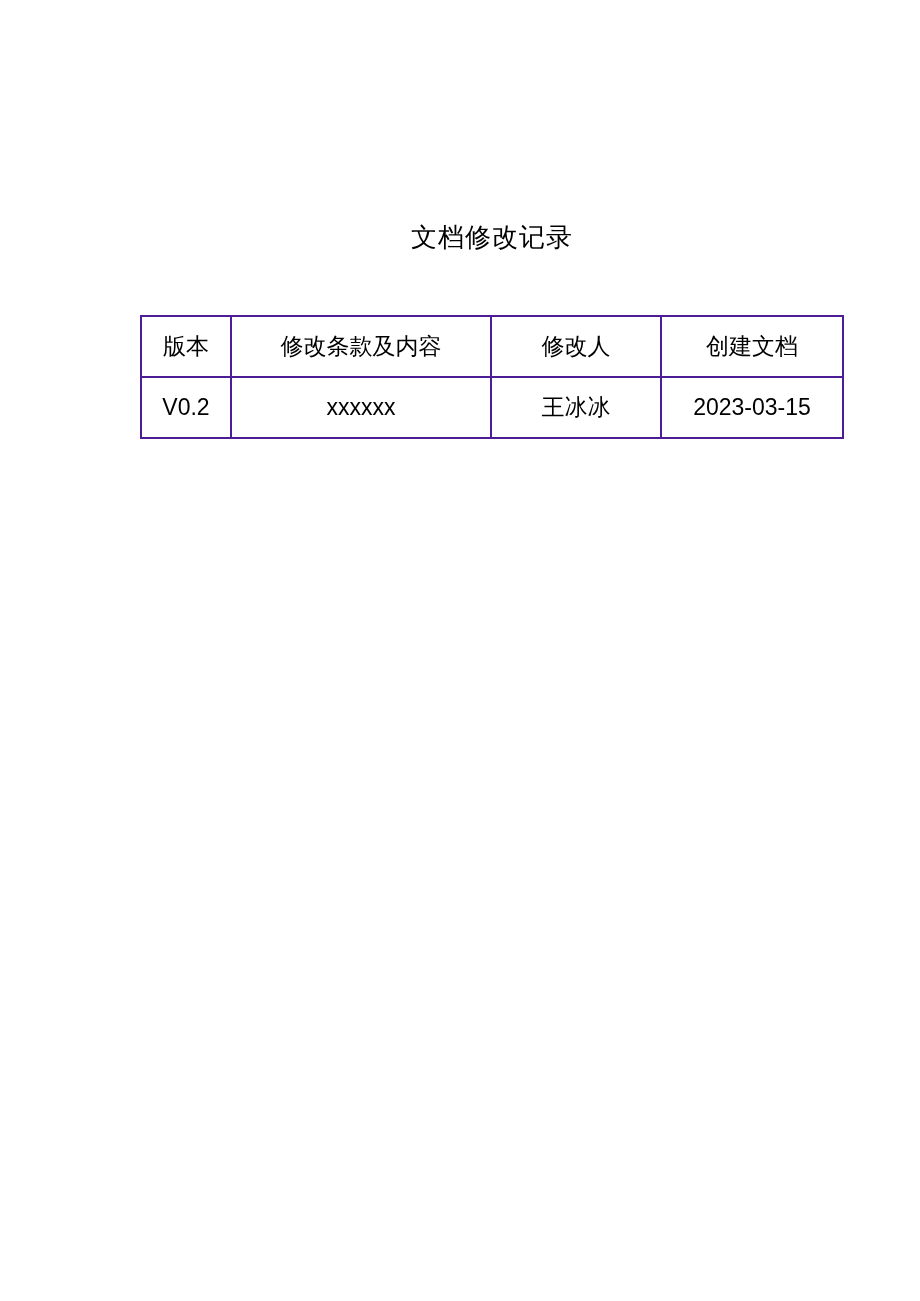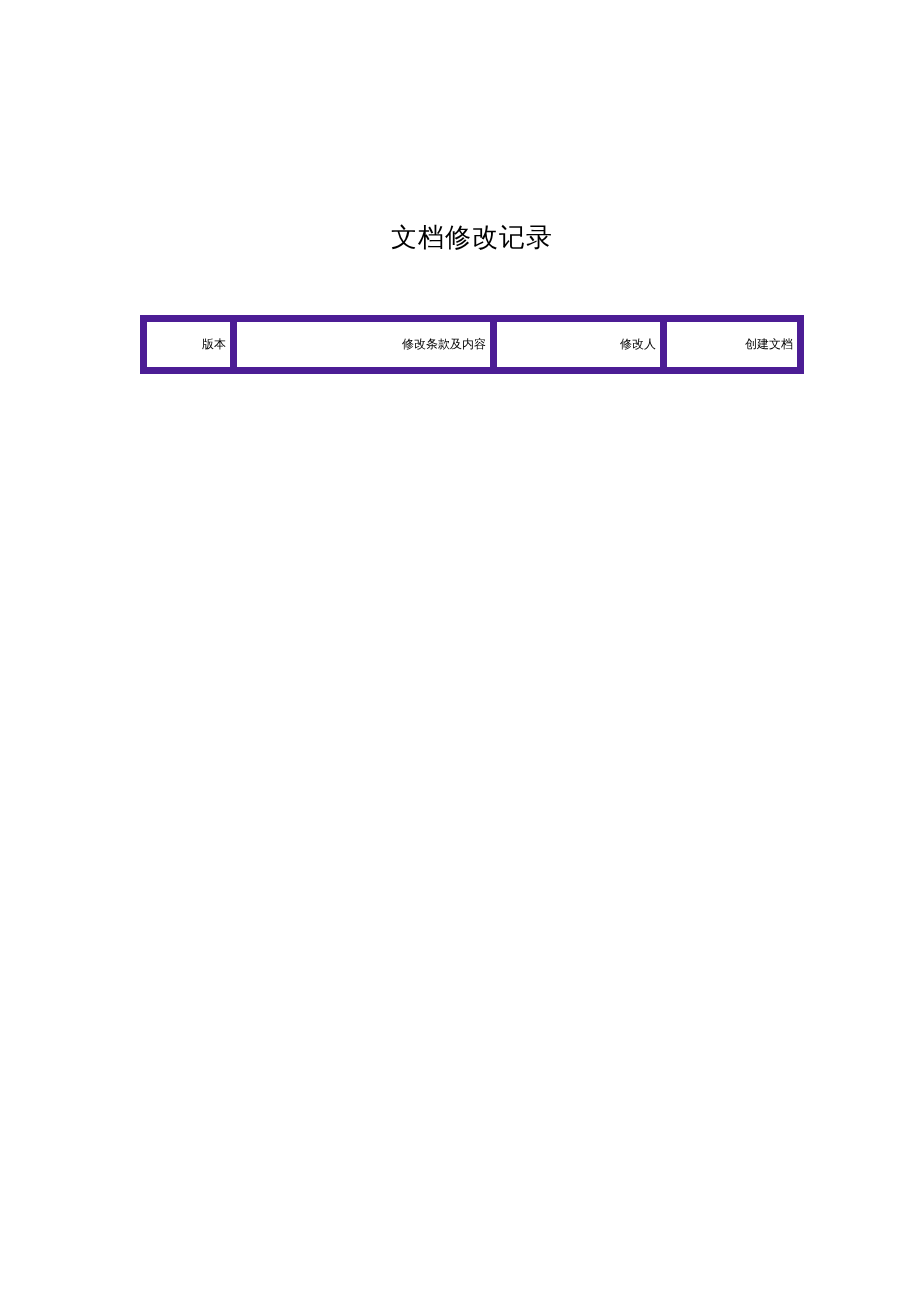--- a/index.html
+++ b/index.html
@@ -8,38 +8,38 @@
       box-sizing: border-box;
     }
     body {
       width: 920px;
       height: 1301px;
       background: #ffffff;
       font-family: "Microsoft YaHei", "SimSun", sans-serif;
       color: #000000;
     }
     .page {
-      padding: 220px 116px 0 140px;
+      padding: 220px 76px 0 140px;
     }
     .title {
       text-align: center;
       font-size: 26px;
       font-weight: 400;
       margin-bottom: 60px;
       letter-spacing: 1px;
     }
     table {
       width: 100%;
       border-collapse: collapse;
     }
     th, td {
-      border: 7px solid #4c1d95;
+      border: 2px solid #4c1d95;
       padding: 14px 4px;
-      text-align: right;
-      font-size: 12px;
+      text-align: center;
+      font-size: 23px;
       font-weight: 400;
       vertical-align: middle;
     }
     th {
       font-weight: 400;
     }
     .col-version {
       width: 90px;
     }
     .col-content {
@@ -60,15 +60,21 @@
   <table>
     <thead>
       <tr>
         <th class="col-version">版本</th>
         <th class="col-content">修改条款及内容</th>
         <th class="col-author">修改人</th>
         <th class="col-date">创建文档</th>
       </tr>
     </thead>
     <tbody>
+      <tr>
+        <td>V0.2</td>
+        <td>xxxxxx</td>
+        <td>王冰冰</td>
+        <td>2023-03-15</td>
+      </tr>
     </tbody>
   </table>
 </div>
 
 </body></html>

